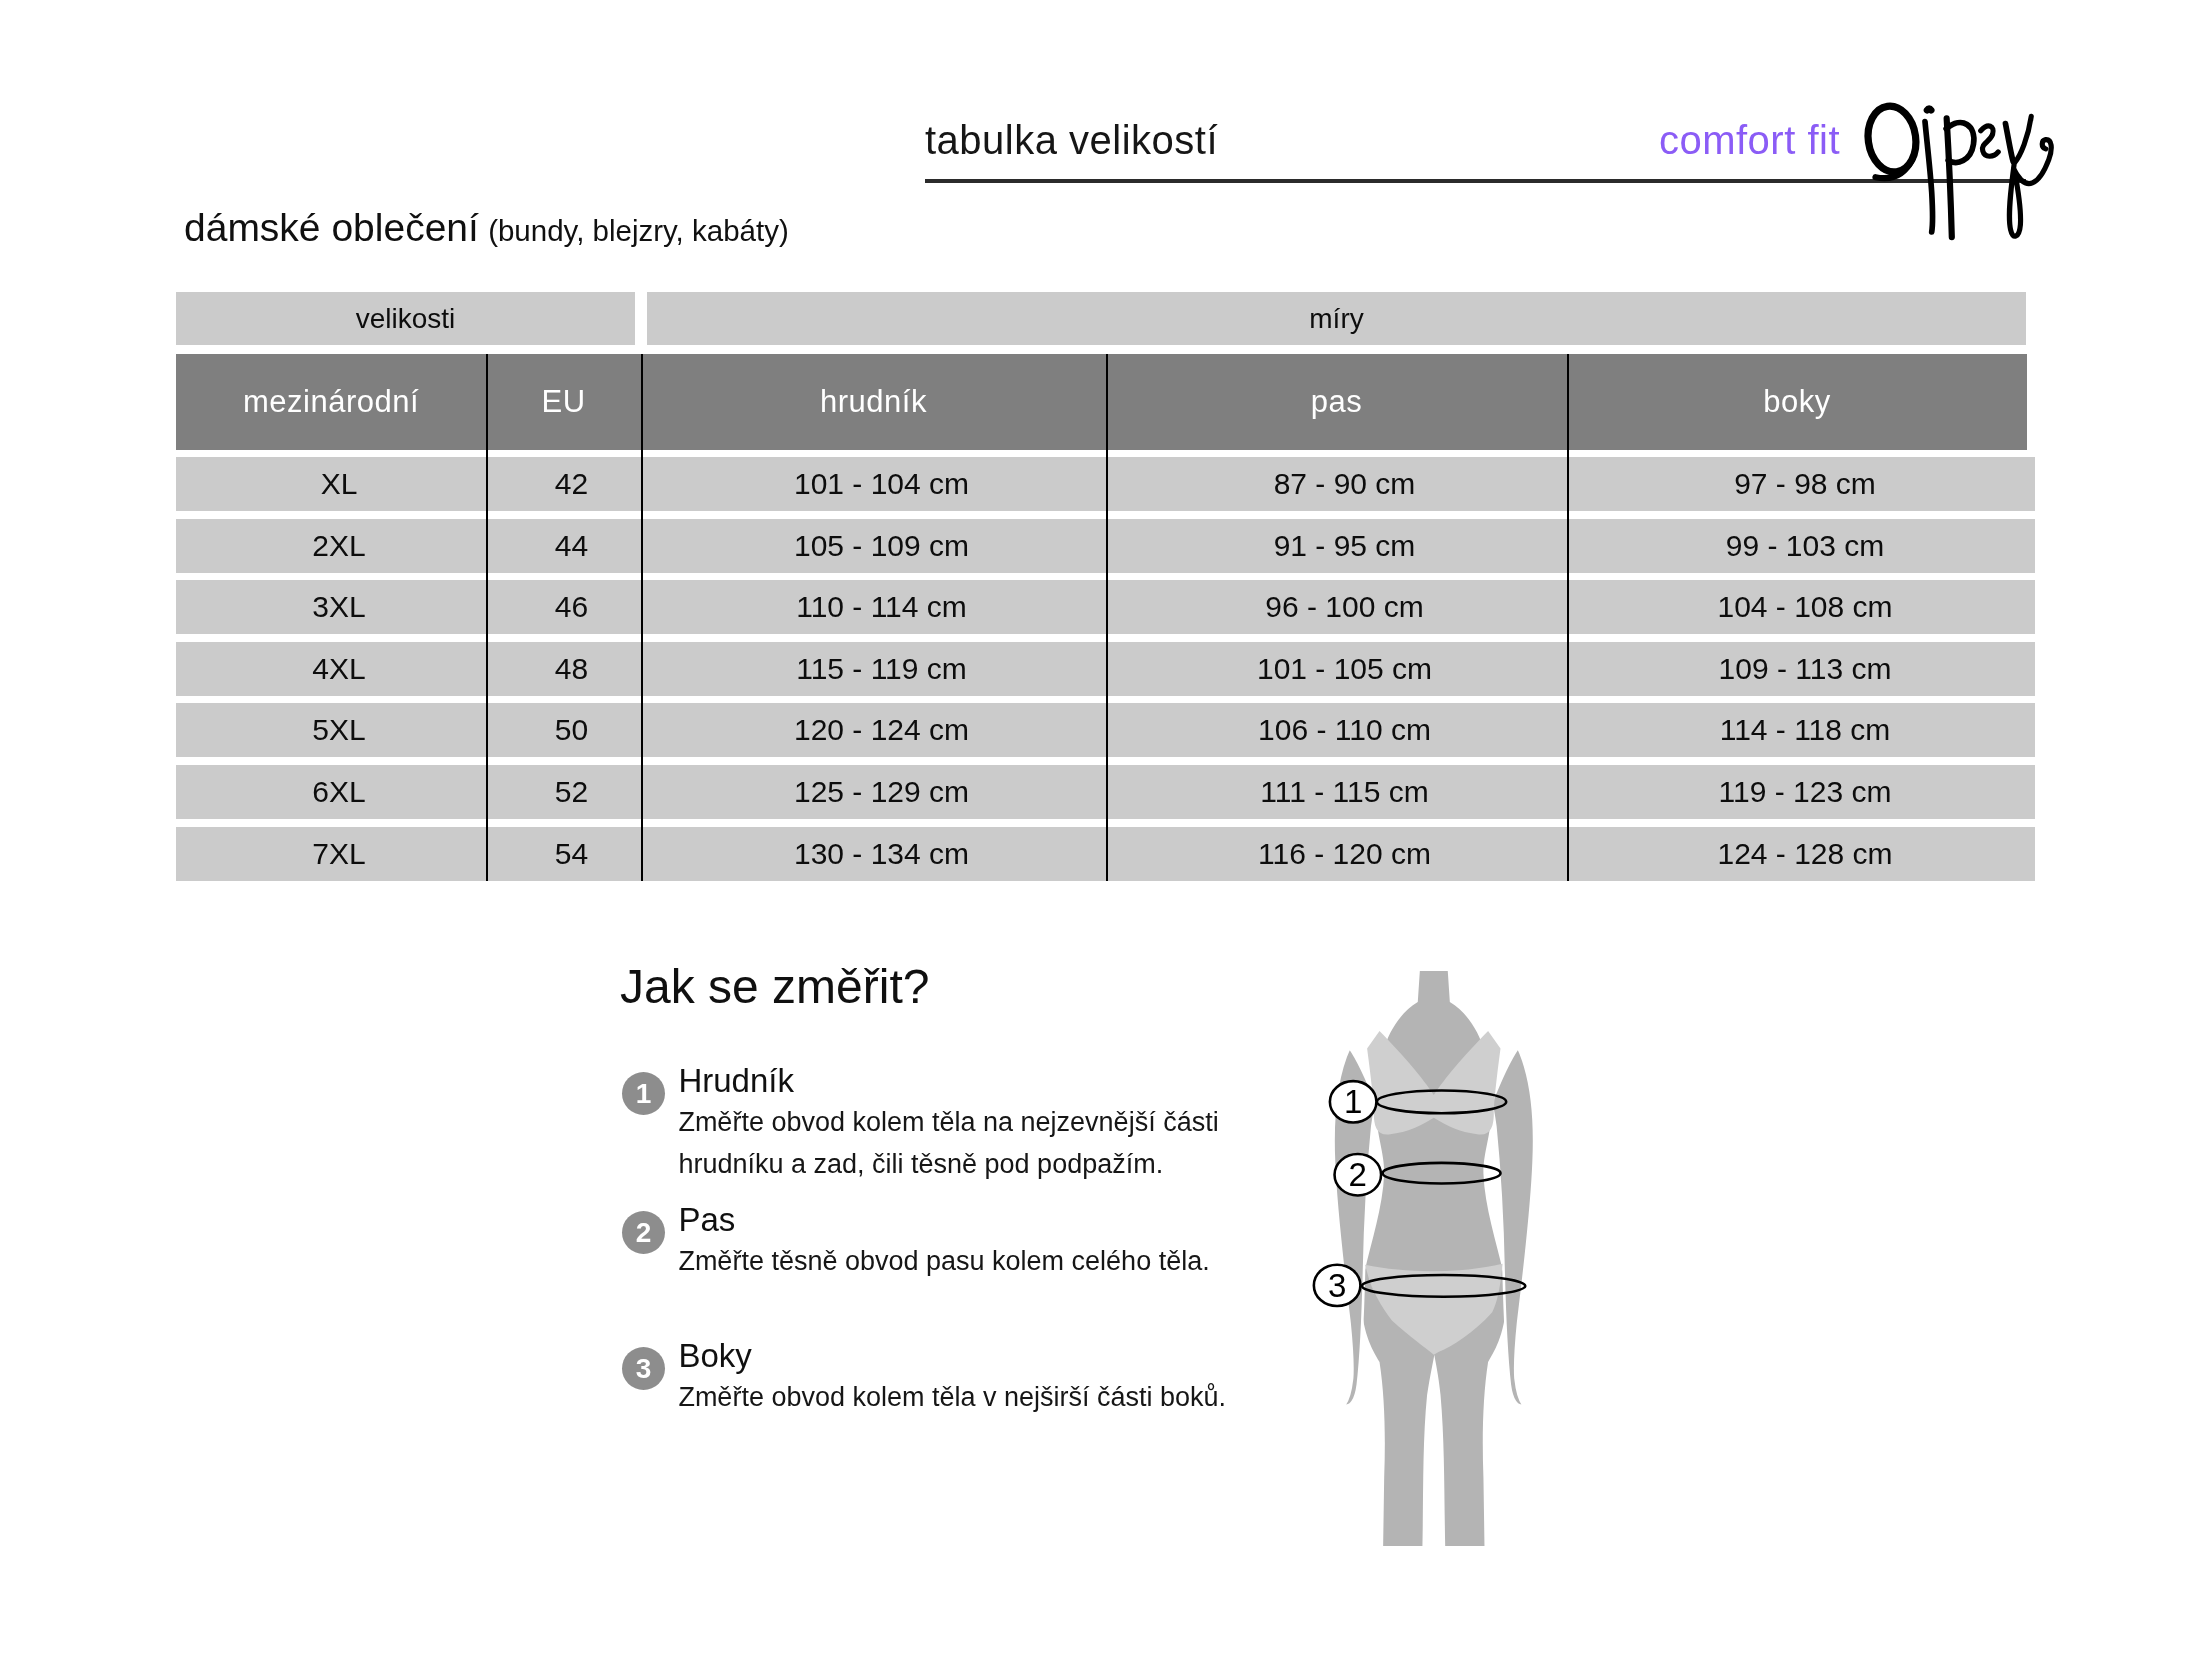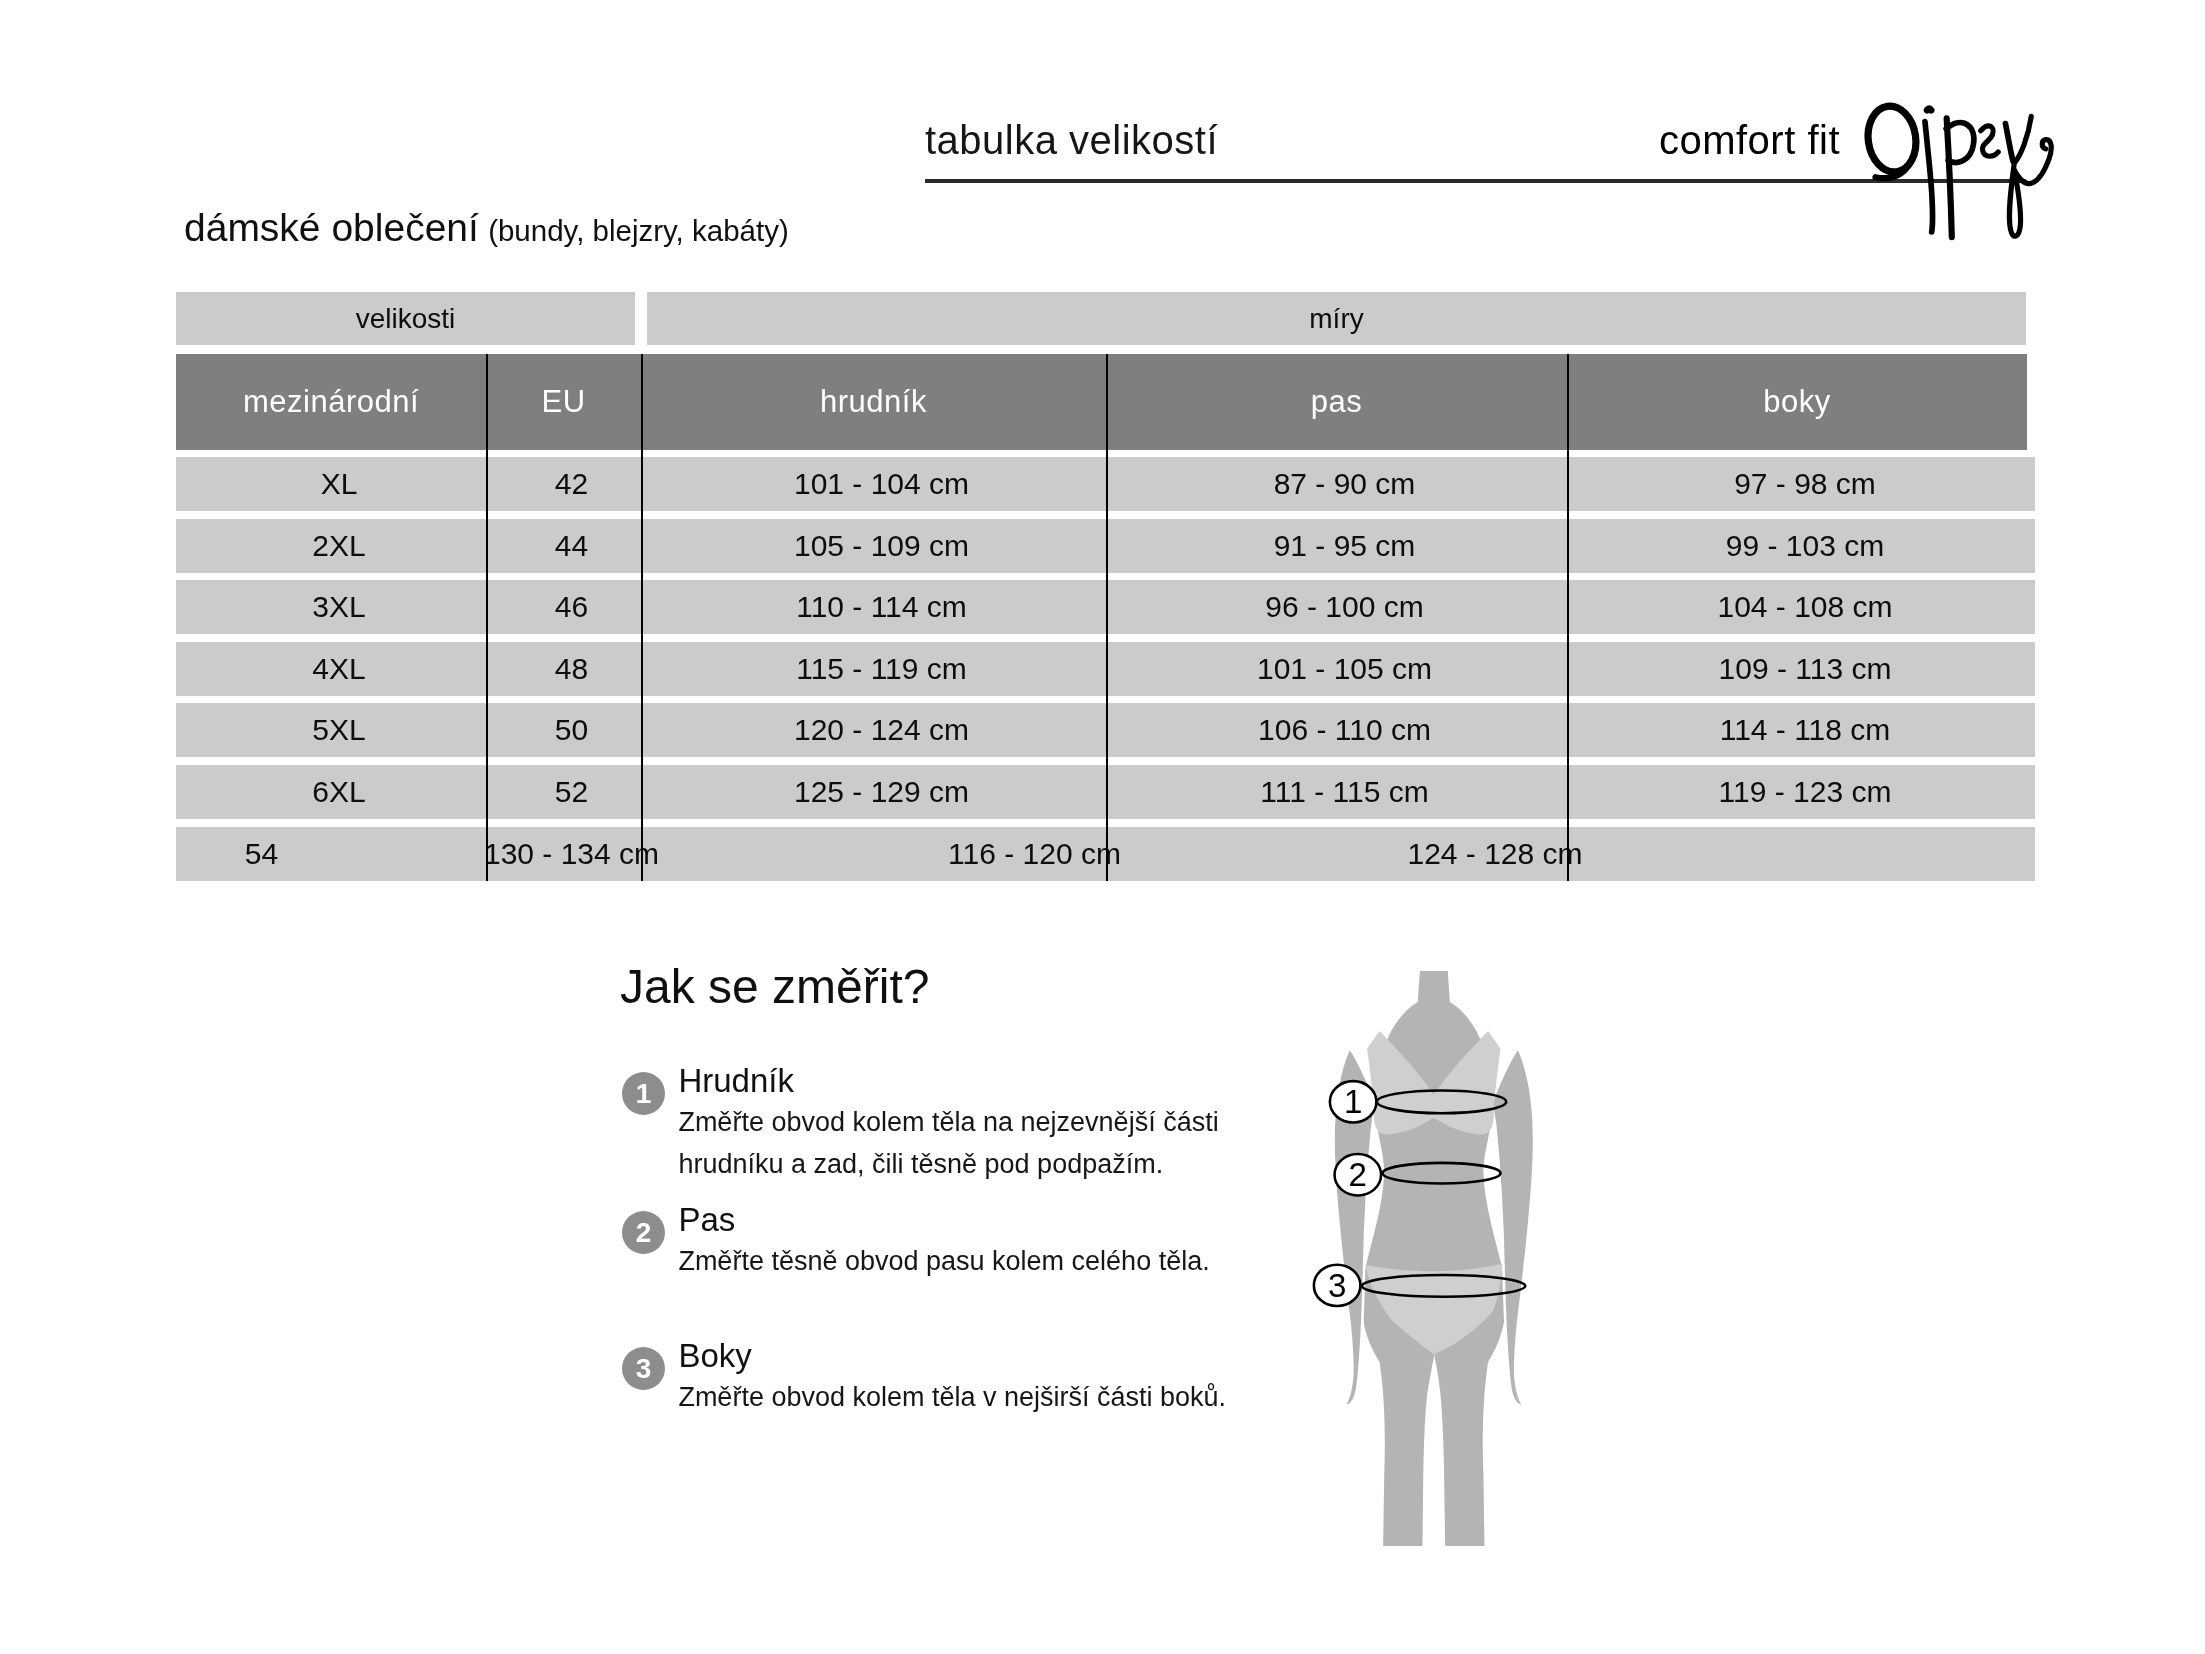--- a/index.html
+++ b/index.html
@@ -1,21 +1,21 @@
 <!DOCTYPE html>
 <html style="font-size:8.3px"><head>
 <meta charset="utf-8">
 <style>
   html,body{margin:0;padding:0;background:#ffffff;}
   body{font-family:"Liberation Sans","DejaVu Sans",sans-serif;color:#000;}
   .page{position:relative;width:2205px;height:1654px;background:#fff;overflow:hidden;}
 
   
   .top-title{position:absolute;left:925px;top:118px;font-size:40px;color:#161616;letter-spacing:0.5px;}
-  .fit-label{position:absolute;right:365px;top:118px;font-size:40px;color:#000000;letter-spacing:0.5px;}
+  .fit-label{position:absolute;right:365px;top:118px;font-size:40px;color:#8b5cf6;letter-spacing:0.5px;}
   .head-rule{position:absolute;left:925px;top:179px;width:1101px;height:3.6px;background:#2b2b2b;}
   .brand-svg{position:absolute;left:1860px;top:58px;width:196px;height:191px;}
 
   .category{position:absolute;left:176px;top:206px;white-space:nowrap;margin-left:8px;}
   .category .main{font-size:39px;color:#101010;}
   .category .sub{font-size:29.5px;color:#101010;margin-left:9.3px;}
 
   
   .table-wrap{position:absolute;left:176px;top:292px;width:1851px;height:484px;}
   .group-bar{position:absolute;top:0;height:53px;background:#cbcbcb;
@@ -115,20 +115,21 @@
       <div class="data-cell c4">114 - 118 cm</div>
     </div>
     <div class="data-row" style="top:473px">
       <div class="data-cell c0">6XL</div>
       <div class="data-cell c1">52</div>
       <div class="data-cell c2">125 - 129 cm</div>
       <div class="data-cell c3">111 - 115 cm</div>
       <div class="data-cell c4">119 - 123 cm</div>
     </div>
     <div class="data-row" style="top:535px">
+      <div class="data-cell c0">7XL</div>
       <div class="data-cell c1">54</div>
       <div class="data-cell c2">130 - 134 cm</div>
       <div class="data-cell c3">116 - 120 cm</div>
       <div class="data-cell c4">124 - 128 cm</div>
     </div>
 
     <div class="vline" style="left:310px"></div>
     <div class="vline" style="left:465px"></div>
     <div class="vline" style="left:930px"></div>
     <div class="vline" style="left:1391px"></div>

